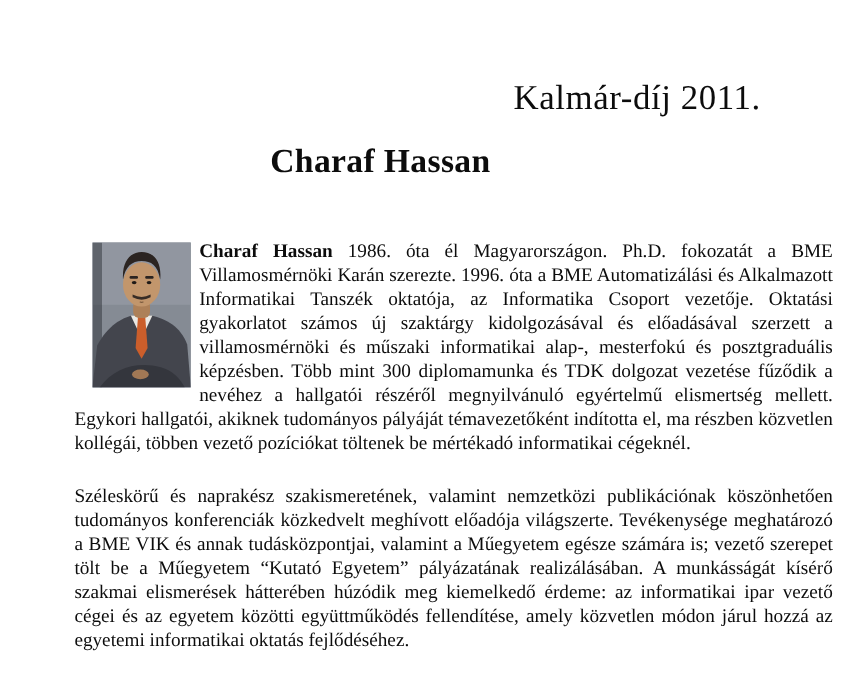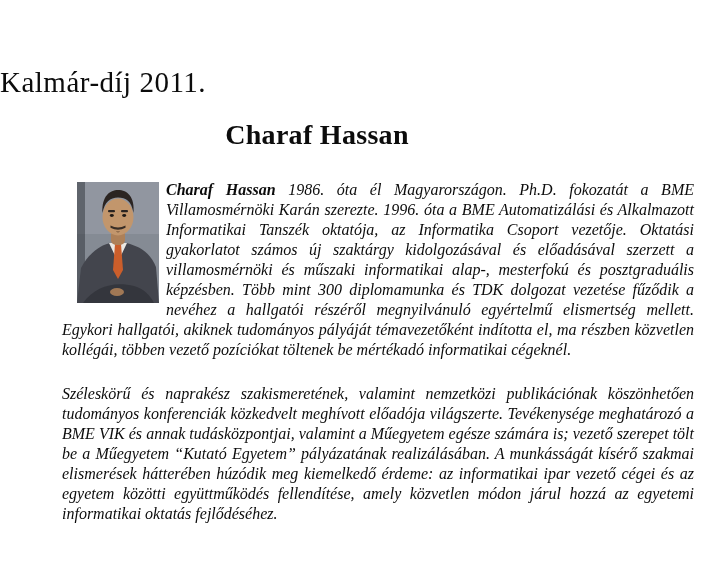--- a/index.html
+++ b/index.html
@@ -14,39 +14,38 @@
     position: relative;
     width: 720px; height: 563px;
     background: #ffffff;
   }
   .doc-title {
     position: absolute;
     top: 68px; left: 0; width: 634px;
     margin: 0;
     font-size: 29px; font-weight: normal;
     line-height: 1;
-    text-align: left;
+    text-align: right;
     letter-spacing: 0.5px;
   }
   .doc-subtitle {
     position: absolute;
     top: 121px; left: 0; width: 634px;
     margin: 0;
     font-size: 28px; font-weight: bold;
     line-height: 1;
     text-align: center;
     letter-spacing: 0.3px;
   }
   .body-text {
     position: absolute;
-    left: 62px; top: 180px; width: 632px;
+    left: 62px; top: 200px; width: 632px;
     font-size: 16px;
     line-height: 20px;
     text-align: justify;
-    font-style: italic;
   }
   .body-text p { margin: 0; }
   .body-text p.second { margin-top: 24px; }
   .photo-wrap {
     float: left;
     width: 82px; height: 121px;
     margin: 2px 7px 3px 15px;
     overflow: hidden;
     background: #858b94;
   }

